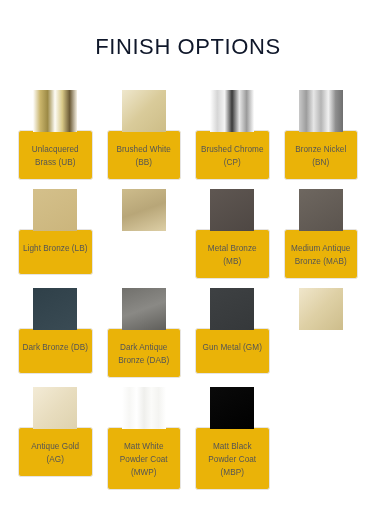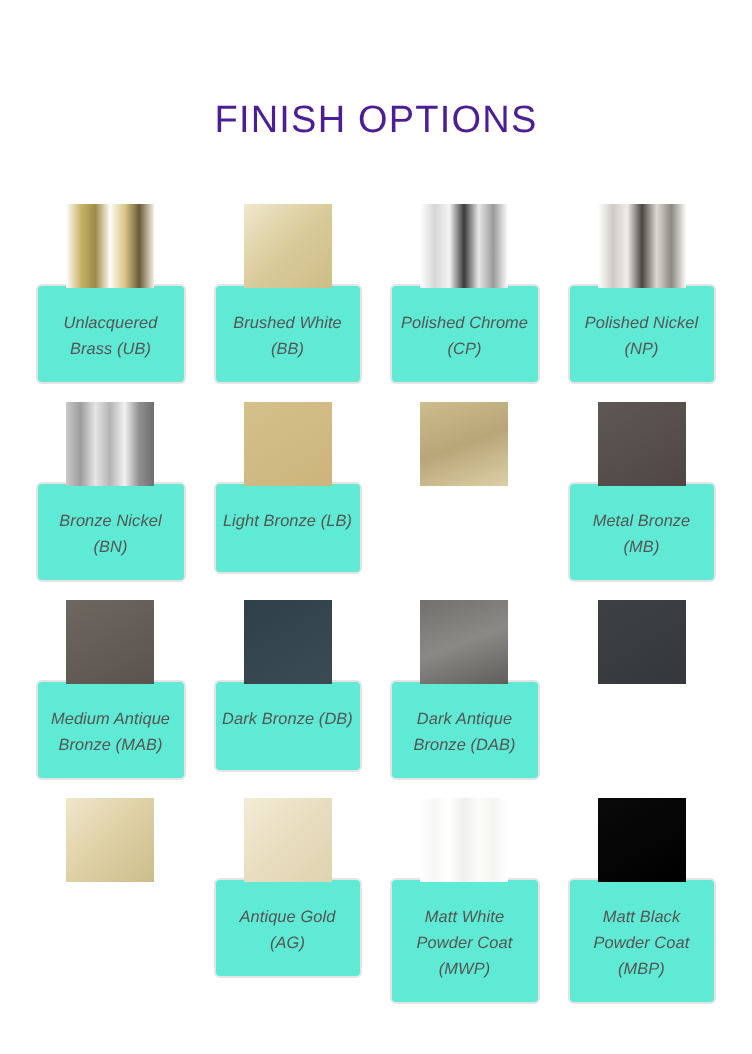--- a/index.html
+++ b/index.html
@@ -18,25 +18,25 @@
   .page {
     width: 376px;
     height: 527px;
     position: relative;
     background: #ffffff;
     box-sizing: border-box;
   }
 
   .page-title {
     text-align: center;
-    font-size: 19px;
+    font-size: 22px;
     font-weight: 300;
     letter-spacing: 0.6px;
-    color: #4c1d95;
-    margin: 16px;
+    color: #0f172a;
+    margin: 0;
     padding-top: 34px;
     padding-bottom: 0;
     font-family: "Liberation Sans", sans-serif;
   }
 
   .grid {
     margin-top: 30px;
     padding: 0 18px 0 18px;
     display: grid;
     grid-template-columns: repeat(4, 1fr);
@@ -60,28 +60,27 @@
     position: relative;
     z-index: 2;
     margin-bottom: -2px;
   }
 
   .card {
     width: 100%;
     box-sizing: border-box;
     border: 1px solid #e6e4e2;
     border-radius: 3px;
-    background: #5eead4;
+    background: #eab308;
     padding: 12px 3px 10px 3px;
     text-align: center;
     min-height: 46px;
     display: flex;
     align-items: flex-start;
     justify-content: center;
-    font-style: italic;
   }
 
   .card-label {
     font-size: 8.2px;
     line-height: 13px;
     color: #555555;
     font-family: "Liberation Sans", sans-serif;
     letter-spacing: 0.05px;
     display: block;
     width: 100%;
@@ -104,27 +103,21 @@
       </div>
       <div class="finish-item">
         <div class="swatch" style="background: linear-gradient(135deg, rgb(239, 231, 205), rgb(217, 203, 154), rgb(205, 189, 135));"></div>
         <div class="card">
           <span class="card-label">Brushed White (BB)</span>
         </div>
       </div>
       <div class="finish-item">
         <div class="swatch" style="background: linear-gradient(to right, rgb(255, 255, 255) 0%, rgb(214, 214, 214) 16.67%, rgb(244, 244, 244) 33.33%, rgb(58, 58, 58) 50%, rgb(232, 232, 232) 66.67%, rgb(154, 154, 154) 83.33%, rgb(253, 253, 253) 100%);"></div>
         <div class="card">
-          <span class="card-label">Polished Chrome (CP)</span>
-        </div>
-      </div>
-      <div class="finish-item">
-        <div class="swatch" style="background: linear-gradient(to right, rgb(255, 255, 255) 0%, rgb(207, 203, 196) 16.67%, rgb(240, 237, 232) 33.33%, rgb(74, 71, 66) 50%, rgb(221, 217, 210) 66.67%, rgb(141, 137, 129) 83.33%, rgb(251, 250, 248) 100%);"></div>
-        <div class="card">
-          <span class="card-label">Polished Nickel (NP)</span>
+          <span class="card-label">Brushed Chrome (CP)</span>
         </div>
       </div>
       <div class="finish-item">
         <div class="swatch" style="background: linear-gradient(to right, rgb(201, 201, 201) 0%, rgb(157, 157, 157) 16.67%, rgb(230, 230, 230) 33.33%, rgb(180, 180, 180) 50%, rgb(241, 241, 241) 66.67%, rgb(142, 142, 142) 83.33%, rgb(111, 111, 111) 100%);"></div>
         <div class="card">
           <span class="card-label">Bronze Nickel (BN)</span>
         </div>
       </div>
       <div class="finish-item">
         <div class="swatch" style="background: linear-gradient(150deg, rgb(212, 192, 139), rgb(203, 181, 124));"></div>
@@ -154,20 +147,23 @@
         </div>
       </div>
       <div class="finish-item">
         <div class="swatch" style="background: linear-gradient(160deg, rgb(113, 112, 108), rgb(138, 137, 133), rgb(95, 94, 90));"></div>
         <div class="card">
           <span class="card-label">Dark Antique Bronze (DAB)</span>
         </div>
       </div>
       <div class="finish-item">
         <div class="swatch" style="background: linear-gradient(150deg, rgb(62, 65, 67), rgb(53, 56, 58));"></div>
+        <div class="card">
+          <span class="card-label">Gun Metal (GM)</span>
+        </div>
       </div>
       <div class="finish-item">
         <div class="swatch" style="background: linear-gradient(135deg, rgb(240, 230, 203), rgb(222, 208, 165), rgb(205, 189, 139));"></div>
       </div>
       <div class="finish-item">
         <div class="swatch" style="background: linear-gradient(135deg, rgb(243, 235, 214), rgb(232, 221, 191), rgb(222, 210, 174));"></div>
         <div class="card">
           <span class="card-label">Antique Gold (AG)</span>
         </div>
       </div>

